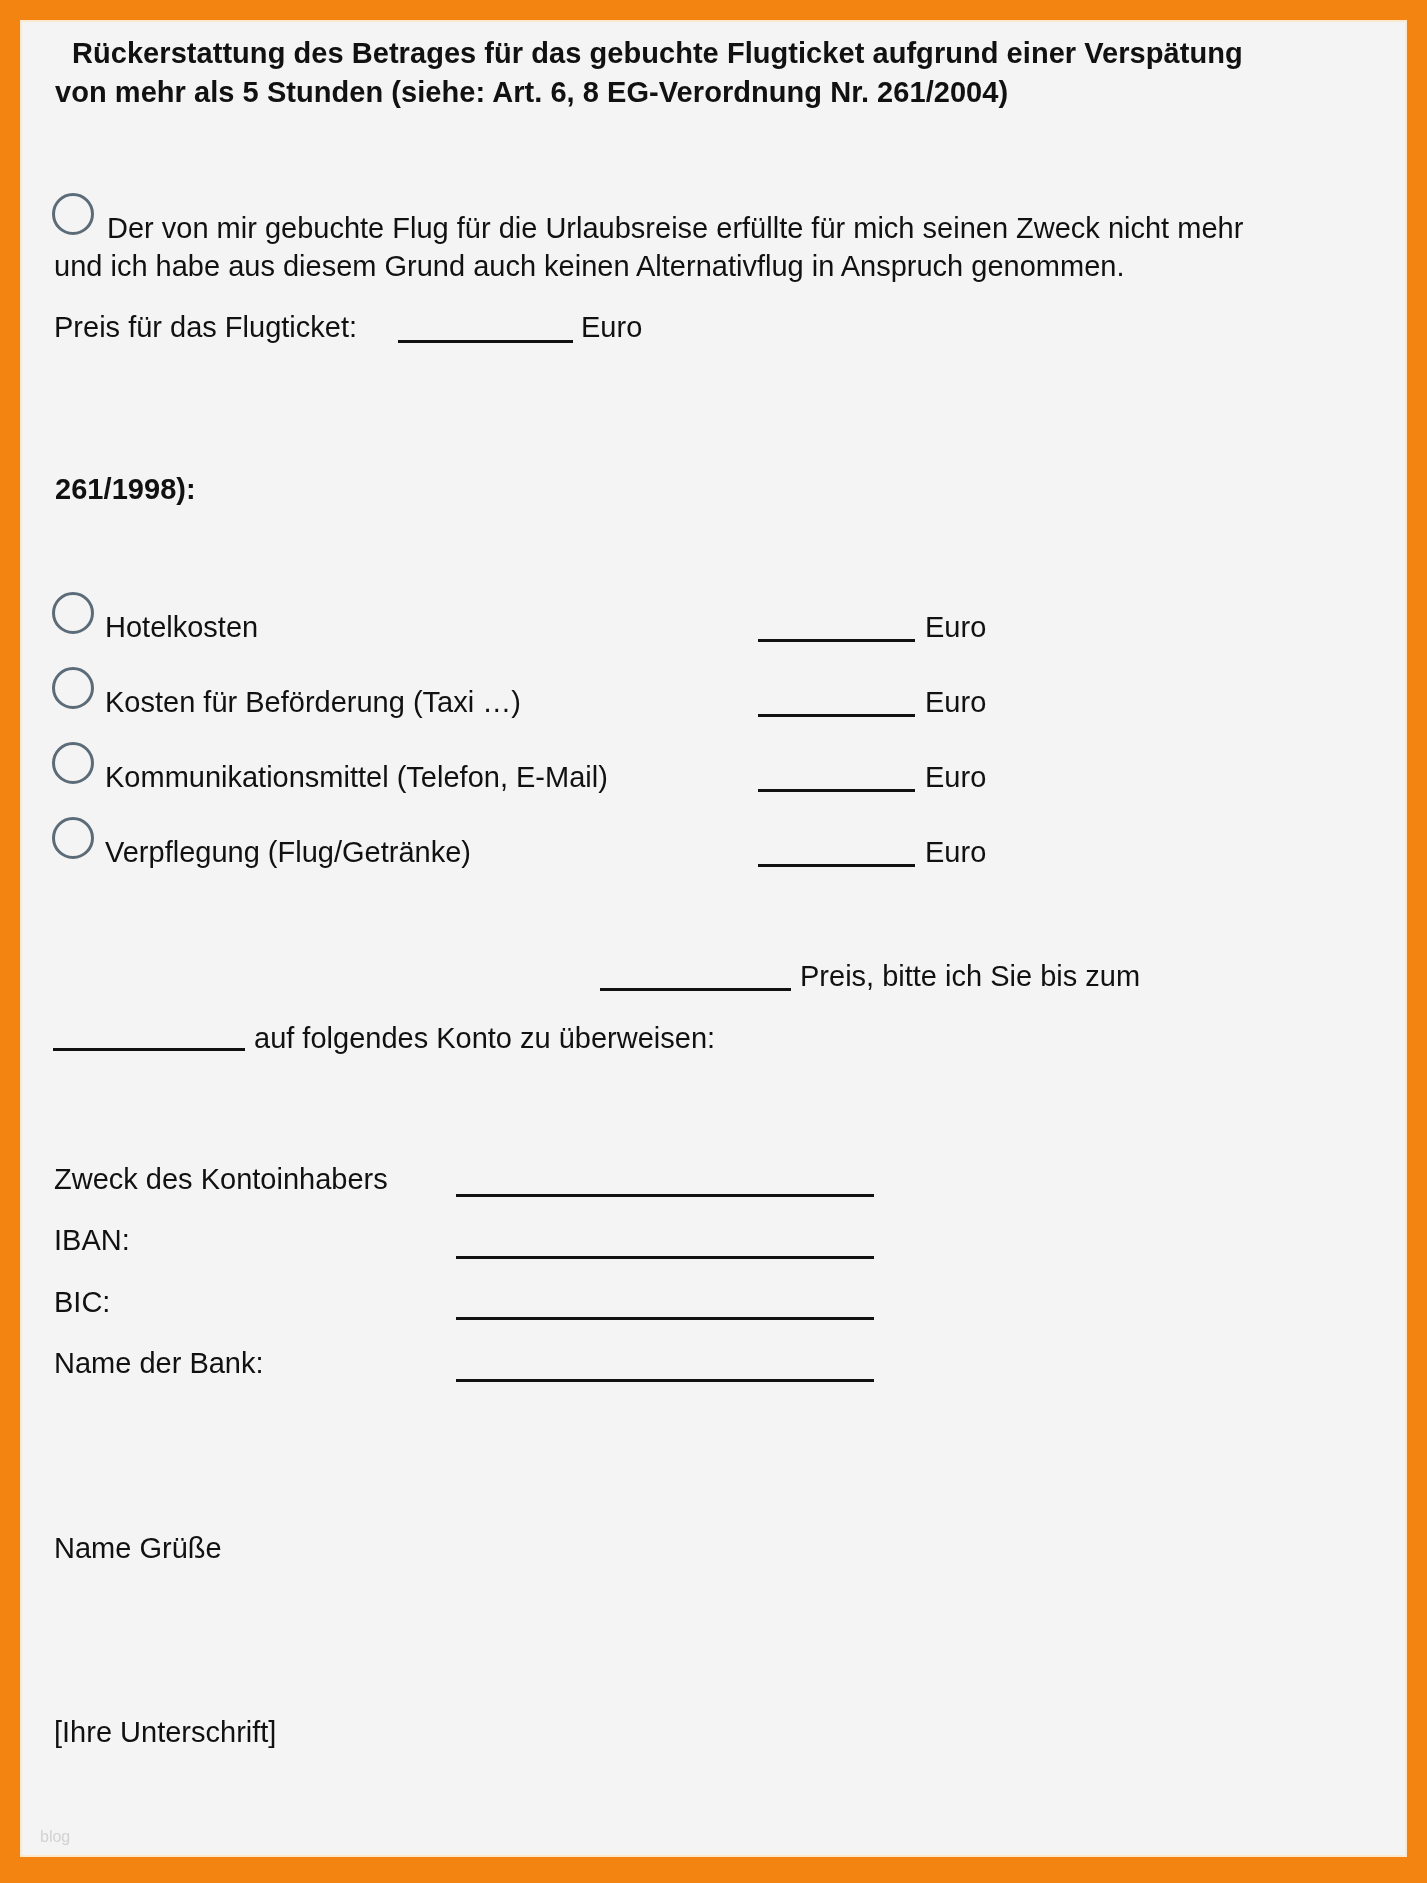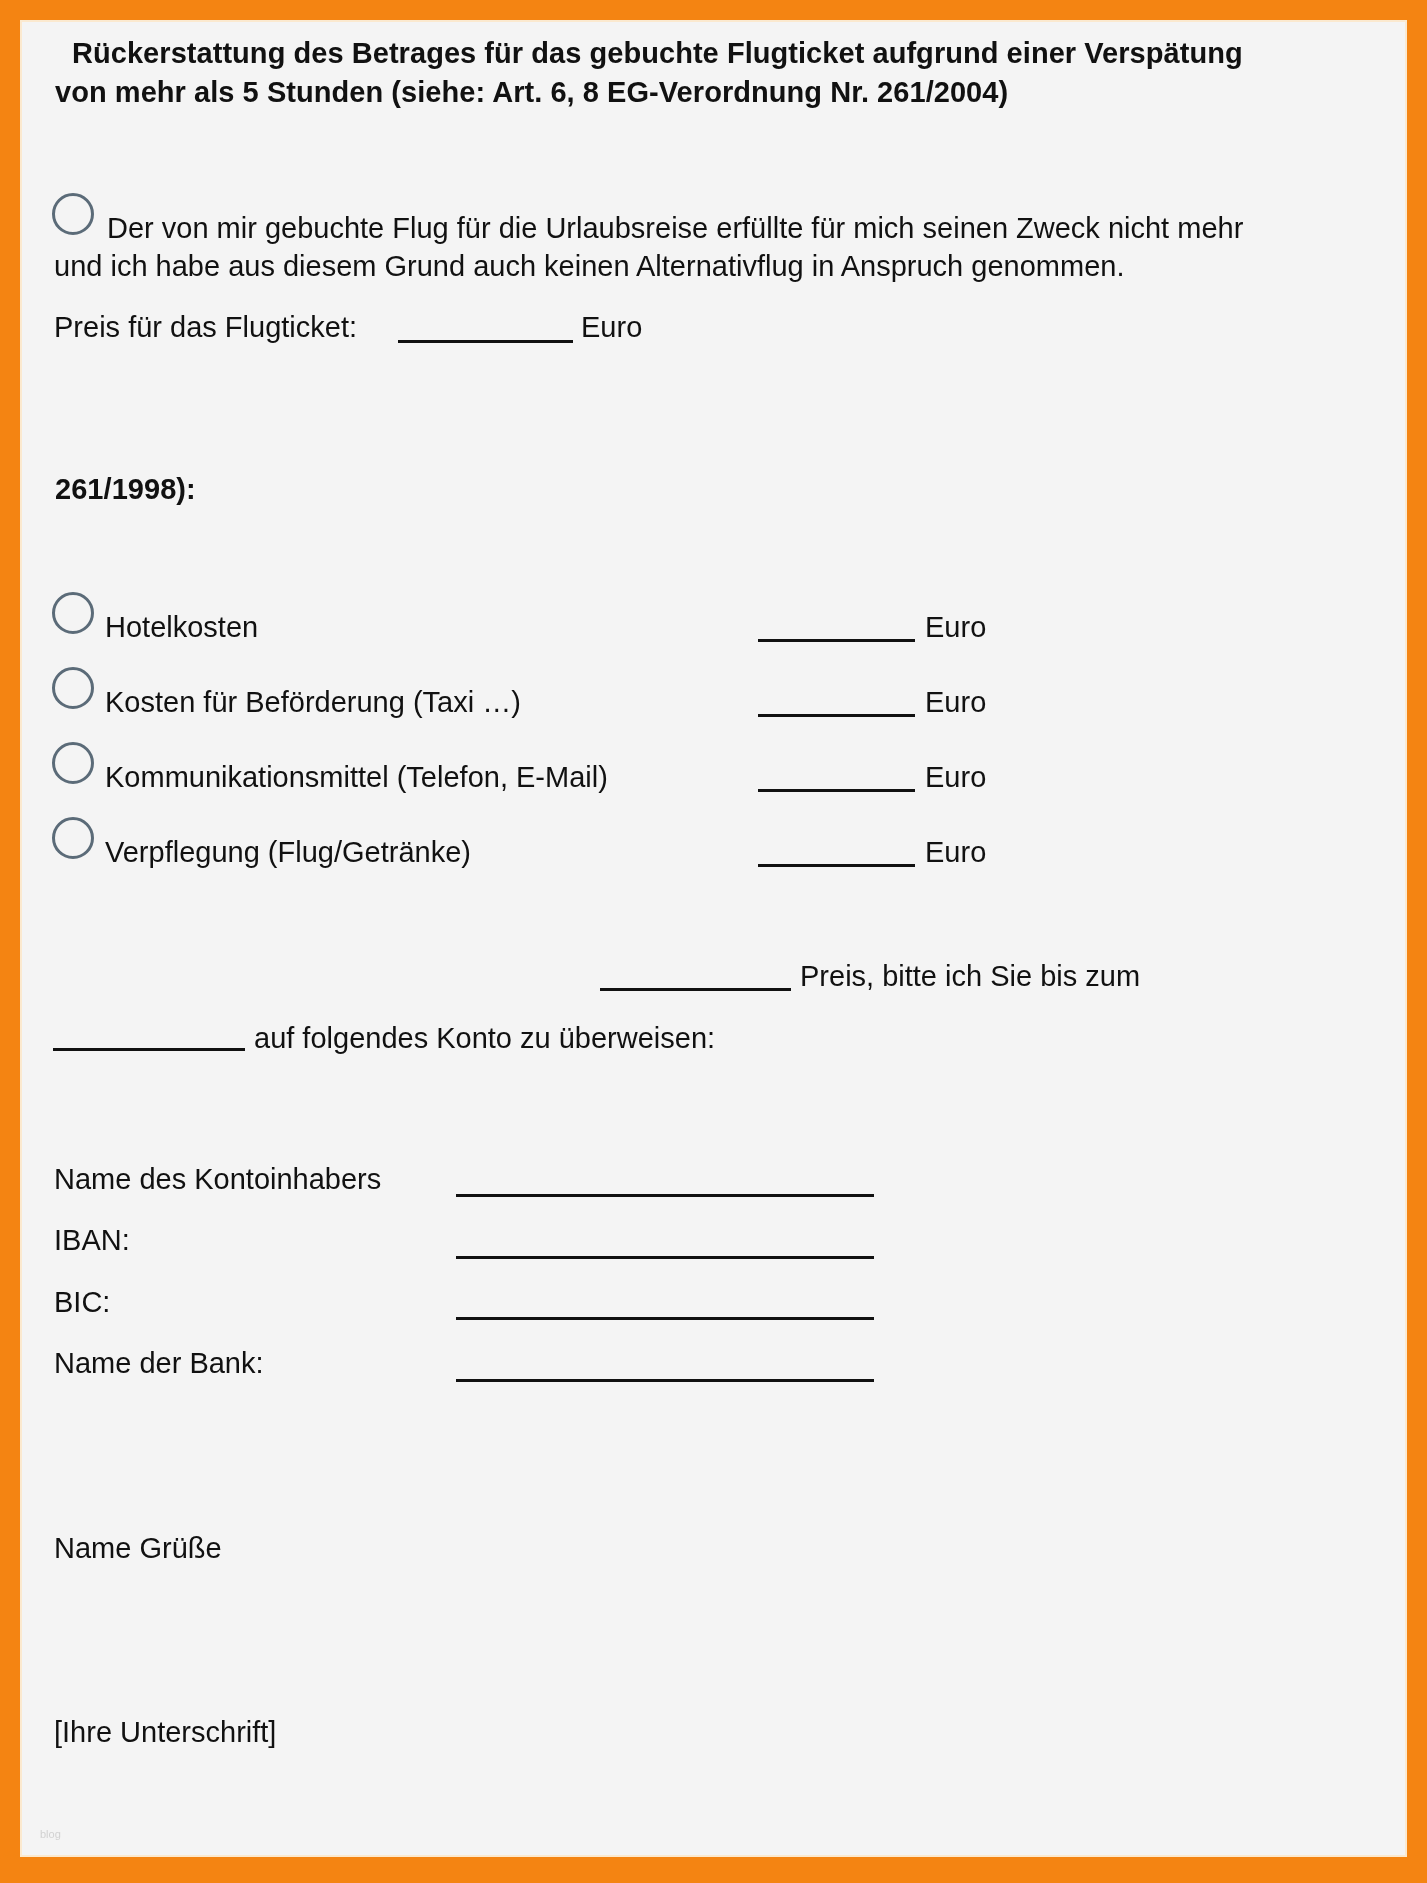--- a/index.html
+++ b/index.html
@@ -45,21 +45,21 @@
       border-radius: 50%;
       box-sizing: content-box;
     }
     .blank {
       position: absolute;
       height: 3px;
       background: #111111;
     }
     .watermark {
       position: absolute;
-      font-size: 11px;
+      font-size: 16px;
       color: #d2d2d2;
     }
   </style>
 </head>
 <body>
 
 <div class="page">
 
   <div class="abs title-line" style="left:35px; top:19px;margin-left:17px;">Rückerstattung des Betrages für das gebuchte Flugticket aufgrund einer Verspätung</div>
   <div class="abs title-line" style="left:35px; top:58px;">von mehr als 5 Stunden (siehe: Art. 6, 8 EG-Verordnung Nr. 261/2004)</div>
@@ -102,21 +102,21 @@
     <div class="abs t29" style="left:905px; top:818px;">Euro</div>
   </div>
 
   <div class="blank" style="left:580px; top:968px; width:191px;"></div>
   <div class="abs t29" style="left:780px; top:942px;">Preis, bitte ich Sie bis zum</div>
 
   <div class="blank" style="left:33px; top:1028px; width:192px;"></div>
   <div class="abs t29" style="left:234px; top:1004px;">auf folgendes Konto zu überweisen:</div>
 
   <div>
-    <div class="abs t29" style="left:34px; top:1145px;">Name des Kontoinhabers</div>
+    <div class="abs t29" style="left:34px; top:1145px;">Zweck des Kontoinhabers</div>
     <div class="blank" style="left:436px; top:1174px; width:418px;"></div>
   </div>
   <div>
     <div class="abs t29" style="left:34px; top:1206px;">IBAN:</div>
     <div class="blank" style="left:436px; top:1236px; width:418px;"></div>
   </div>
   <div>
     <div class="abs t29" style="left:34px; top:1268px;">BIC:</div>
     <div class="blank" style="left:436px; top:1297px; width:418px;"></div>
   </div>

